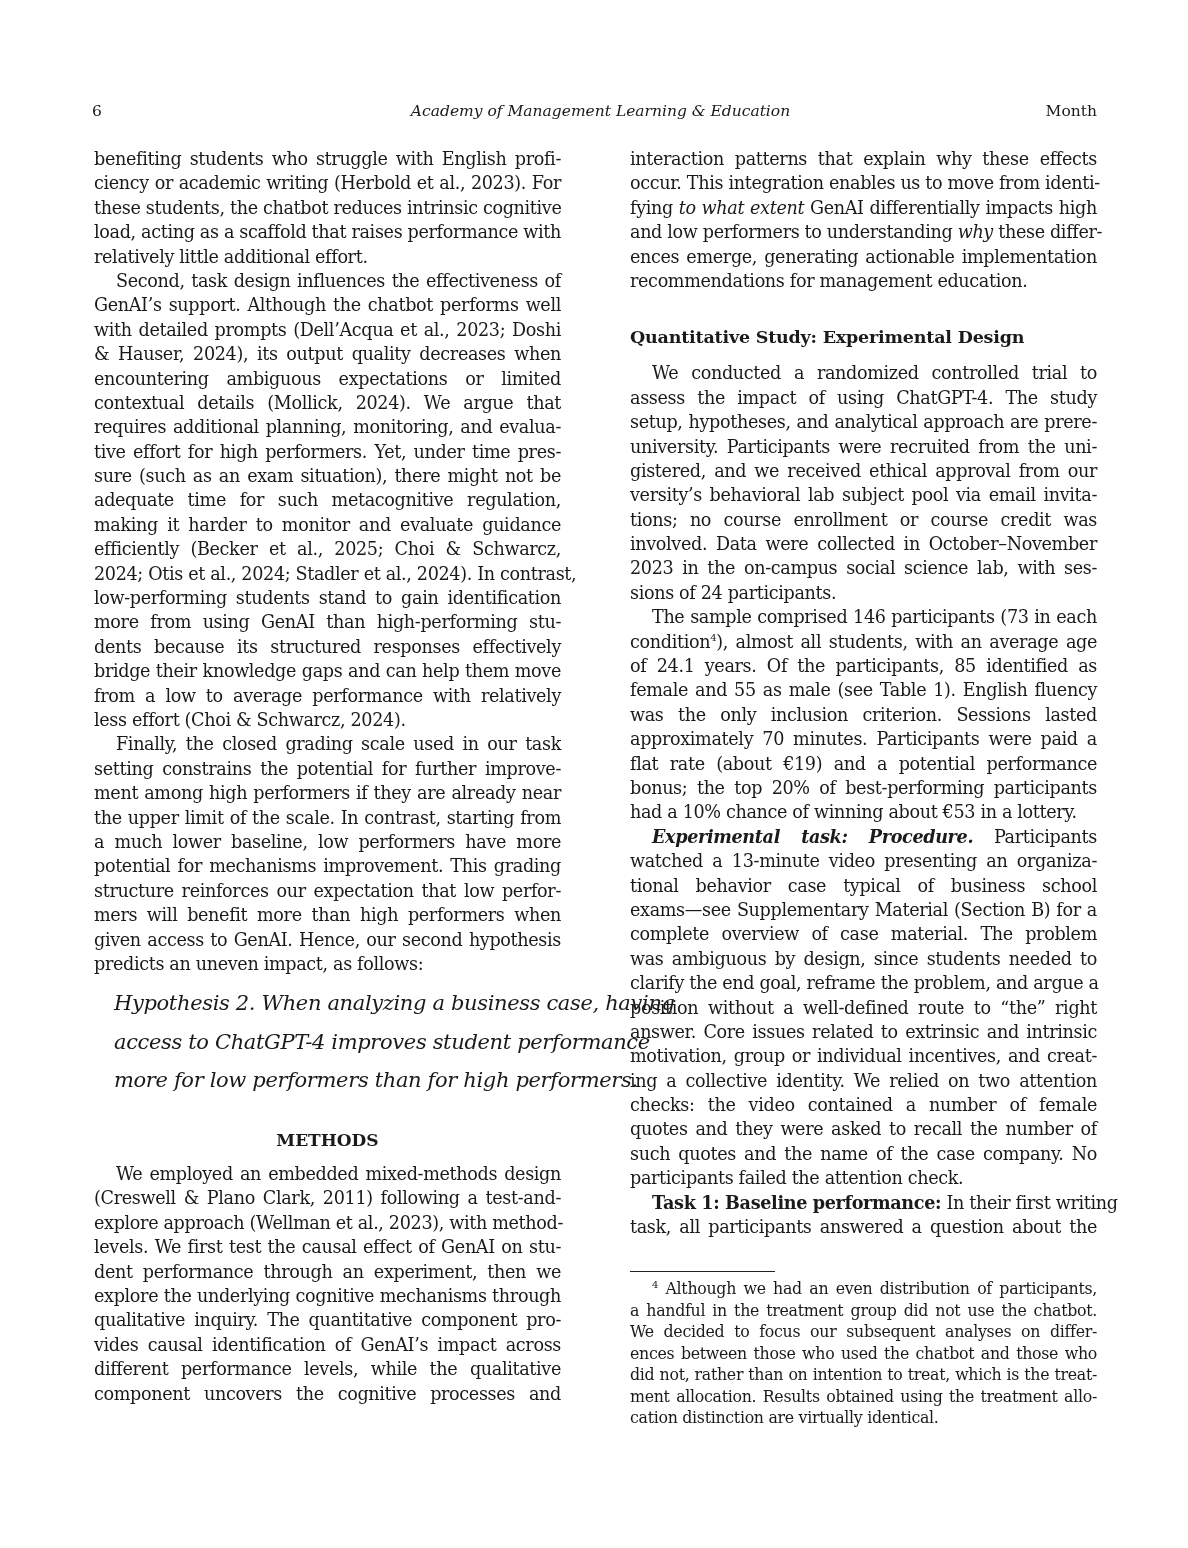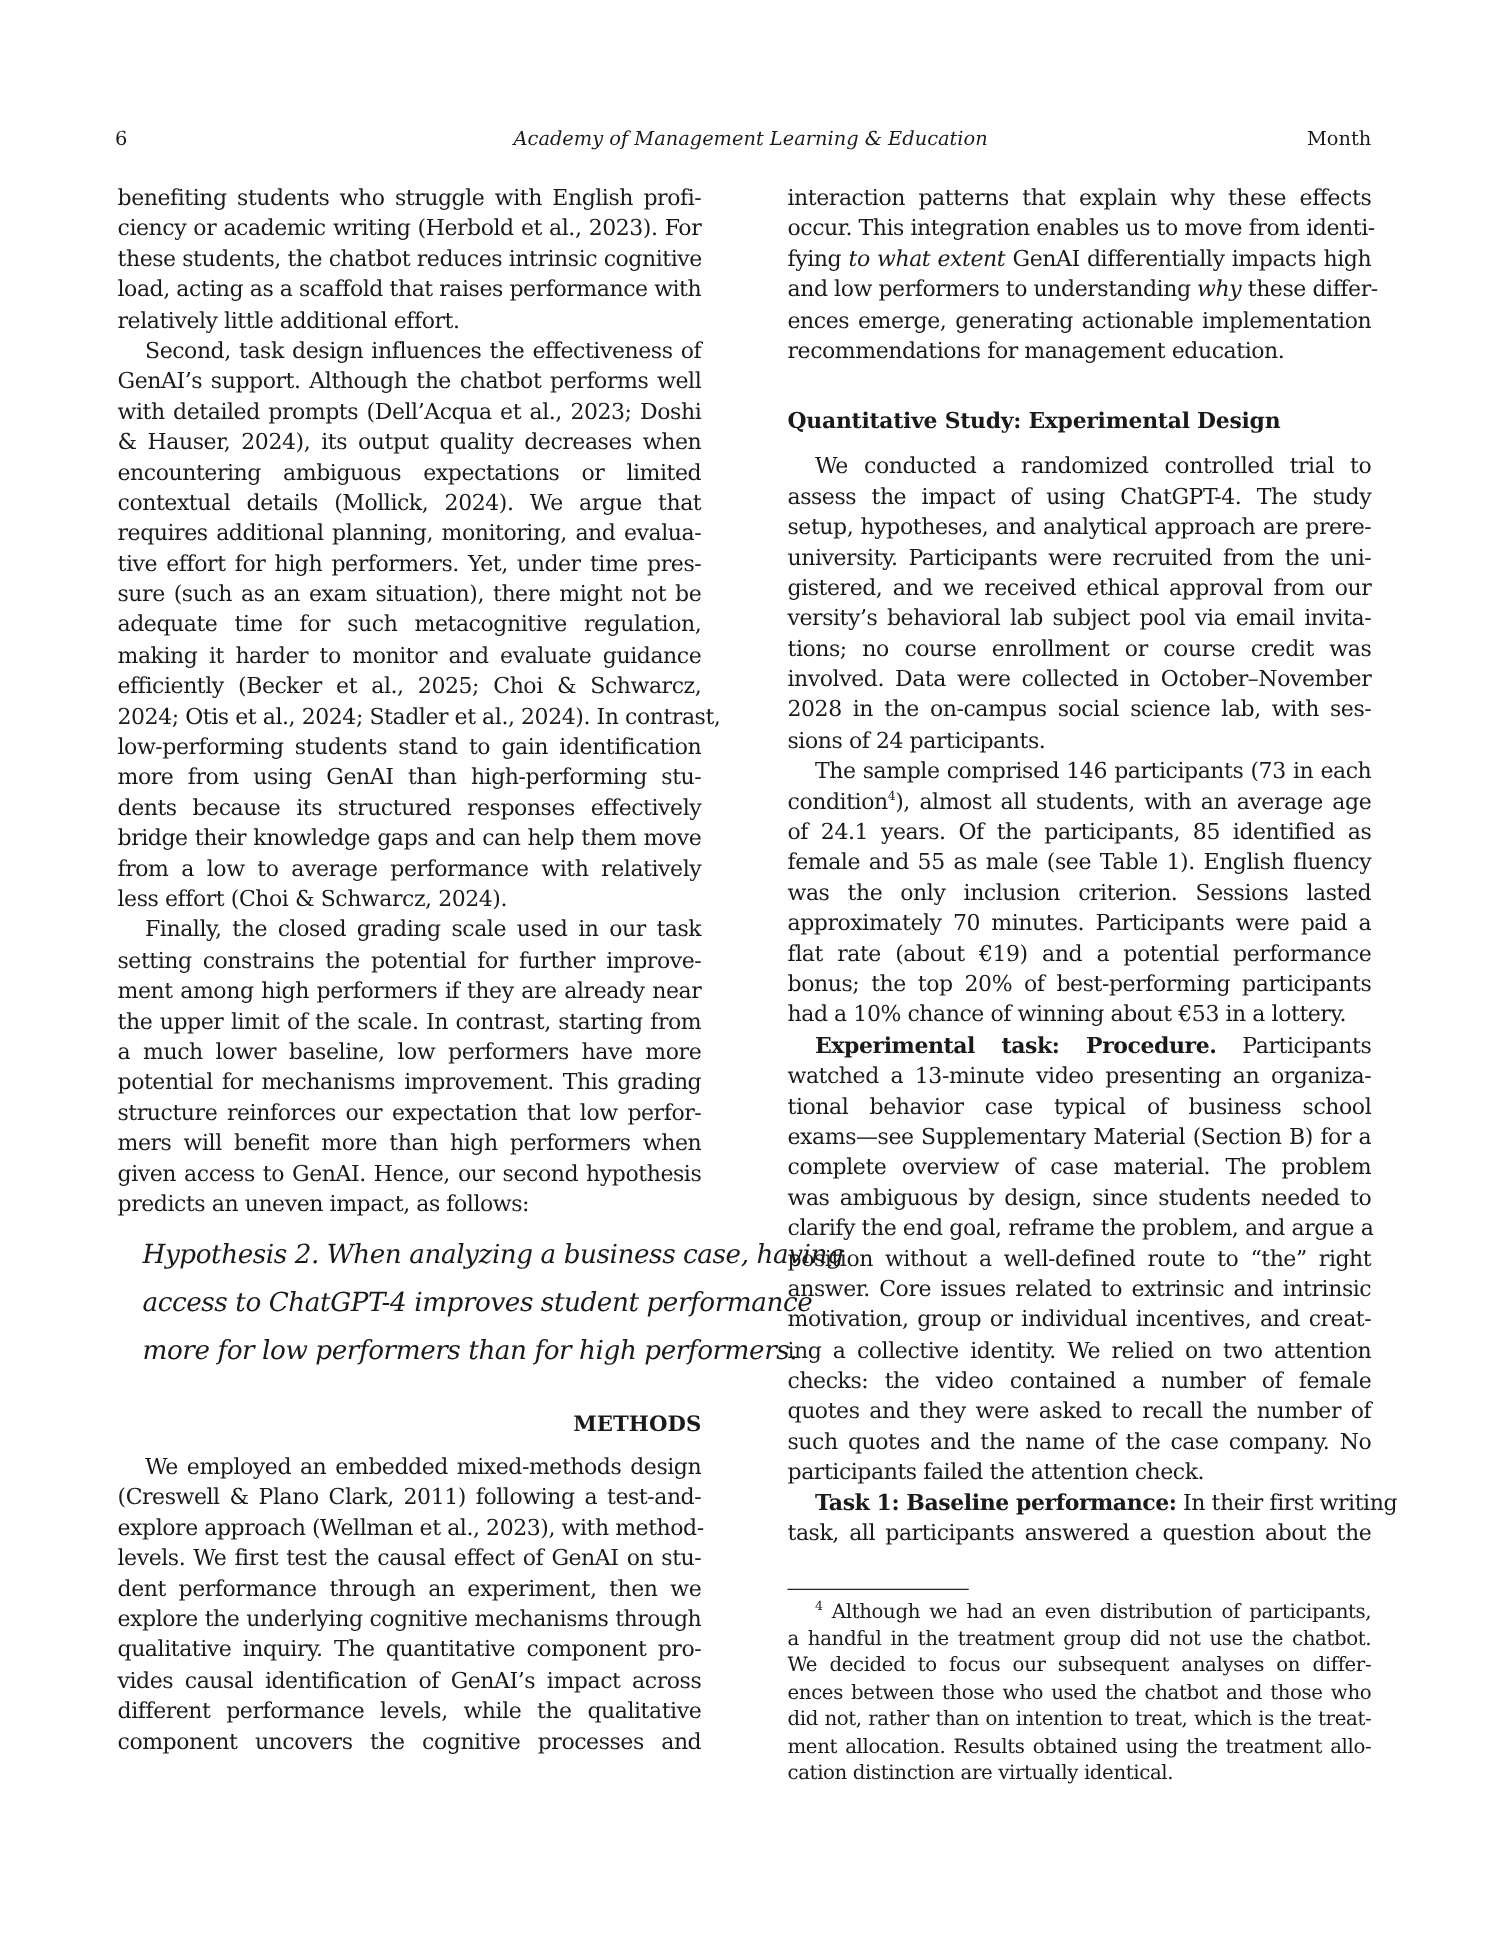--- a/index.html
+++ b/index.html
@@ -15,21 +15,21 @@
   .col-right { left: 630px; top: 147px; }
   .line { display: block; height: 24.4px; line-height: 24.4px; font-size: 17.6px;
           text-align: justify; text-align-last: justify; white-space: nowrap; overflow: visible;
           letter-spacing: -0.35px; }
   .line.last { text-align-last: left; }
   .line.indent { padding-left: 22px; }
   .hyp .line { font-style: italic; font-size: 21px; height: 22.6px; line-height: 22.6px; margin-top: 16px; }
   .hyp { padding-left: 20px; width: 447px; }
   .section-heading { font-weight: bold; font-size: 17px; text-align: center; height: 24px; line-height: 24px; }
   .subsection-heading { font-weight: bold; font-size: 17.5px; height: 24px; line-height: 24px; letter-spacing: -0.2px; }
-  .runin { font-weight: bold; }
+  .runin { font-weight: bold; font-style: italic; }
   .runin-b { font-weight: bold; }
   .footnote-rule { width: 145px; border-top: 1.2px solid #222; margin: 0; }
   .fn .line { font-size: 15.8px; height: 21.5px; line-height: 21.5px; letter-spacing: -0.3px; }
   sup { font-size: 10px; line-height: 0; vertical-align: super; }
   .it { font-style: italic; }
 </style>
 </head>
 <body>
 
 <div class="header">
@@ -77,21 +77,21 @@
     <span class="line">structure reinforces our expectation that low perfor-</span>
     <span class="line">mers will benefit more than high performers when</span>
     <span class="line">given access to GenAI. Hence, our second hypothesis</span>
     <span class="line last">predicts an uneven impact, as follows:</span>
   </div>
   <div class="hyp" style="margin-top:10px;">
     <span class="line">Hypothesis 2. When analyzing a business case, having</span>
     <span class="line">access to ChatGPT-4 improves student performance</span>
     <span class="line last">more for low performers than for high performers.</span>
   </div>
-  <div class="section-heading" style="margin-top:36px;text-align:right;">METHODS</div>
+  <div class="section-heading" style="margin-top:36px;">METHODS</div>
   <div style="margin-top:10px;">
     <span class="line indent">We employed an embedded mixed-methods design</span>
     <span class="line">(Creswell &amp; Plano Clark, 2011) following a test-and-</span>
     <span class="line">explore approach (Wellman et al., 2023), with method-</span>
     <span class="line">levels. We first test the causal effect of GenAI on stu-</span>
     <span class="line">dent performance through an experiment, then we</span>
     <span class="line">explore the underlying cognitive mechanisms through</span>
     <span class="line">qualitative inquiry. The quantitative component pro-</span>
     <span class="line">vides causal identification of GenAI’s impact across</span>
     <span class="line">different performance levels, while the qualitative</span>
@@ -113,21 +113,21 @@
 
   <div style="margin-top:12px;">
     <span class="line indent">We conducted a randomized controlled trial to</span>
     <span class="line">assess the impact of using ChatGPT-4. The study</span>
     <span class="line">setup, hypotheses, and analytical approach are prere-</span>
     <span class="line">university. Participants were recruited from the uni-</span>
     <span class="line">gistered, and we received ethical approval from our</span>
     <span class="line">versity’s behavioral lab subject pool via email invita-</span>
     <span class="line">tions; no course enrollment or course credit was</span>
     <span class="line">involved. Data were collected in October–November</span>
-    <span class="line">2028 in the on-campus social science lab, with ses-</span>
+    <span class="line">2023 in the on-campus social science lab, with ses-</span>
     <span class="line last">sions of 24 participants.</span>
   </div>
 
   <div>
     <span class="line indent">The sample comprised 146 participants (73 in each</span>
     <span class="line"><span>condition</span><sup>4</sup><span>), almost all students, with an average age</span></span>
     <span class="line">of 24.1 years. Of the participants, 85 identified as</span>
     <span class="line">female and 55 as male (see Table 1). English fluency</span>
     <span class="line">was the only inclusion criterion. Sessions lasted</span>
     <span class="line">approximately 70 minutes. Participants were paid a</span>

